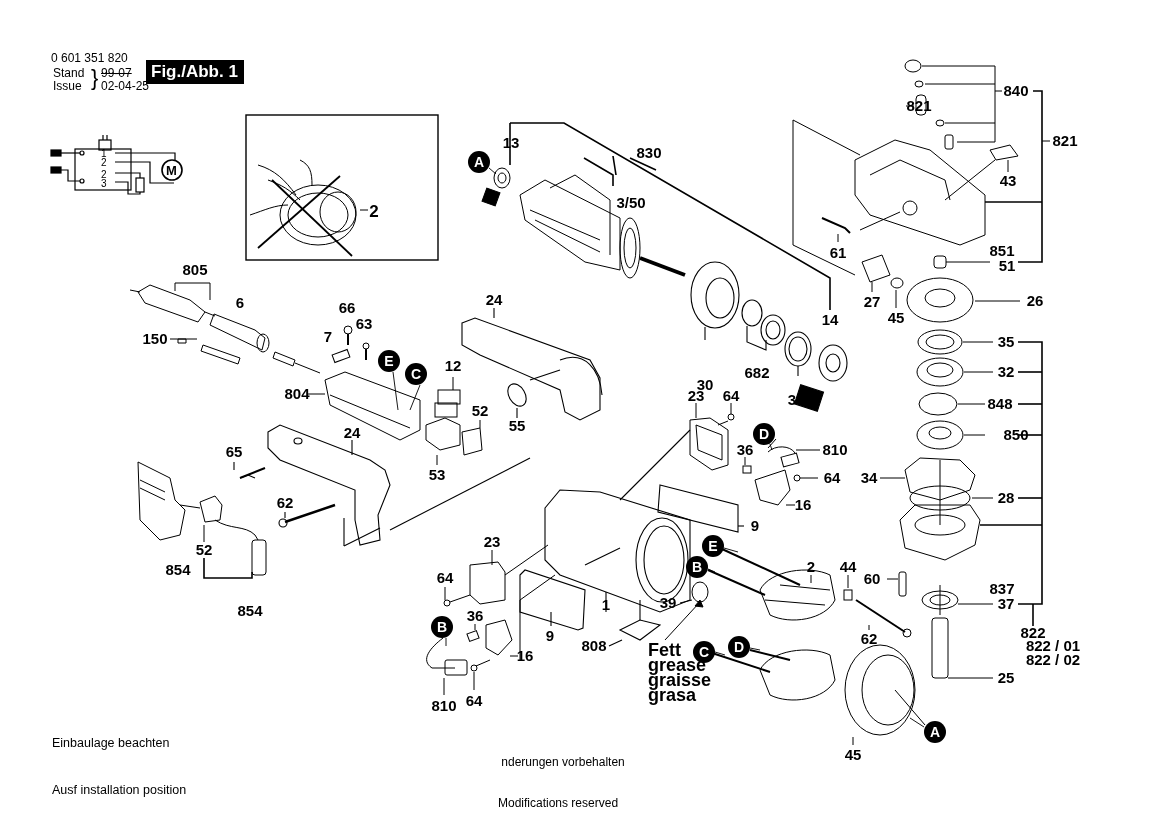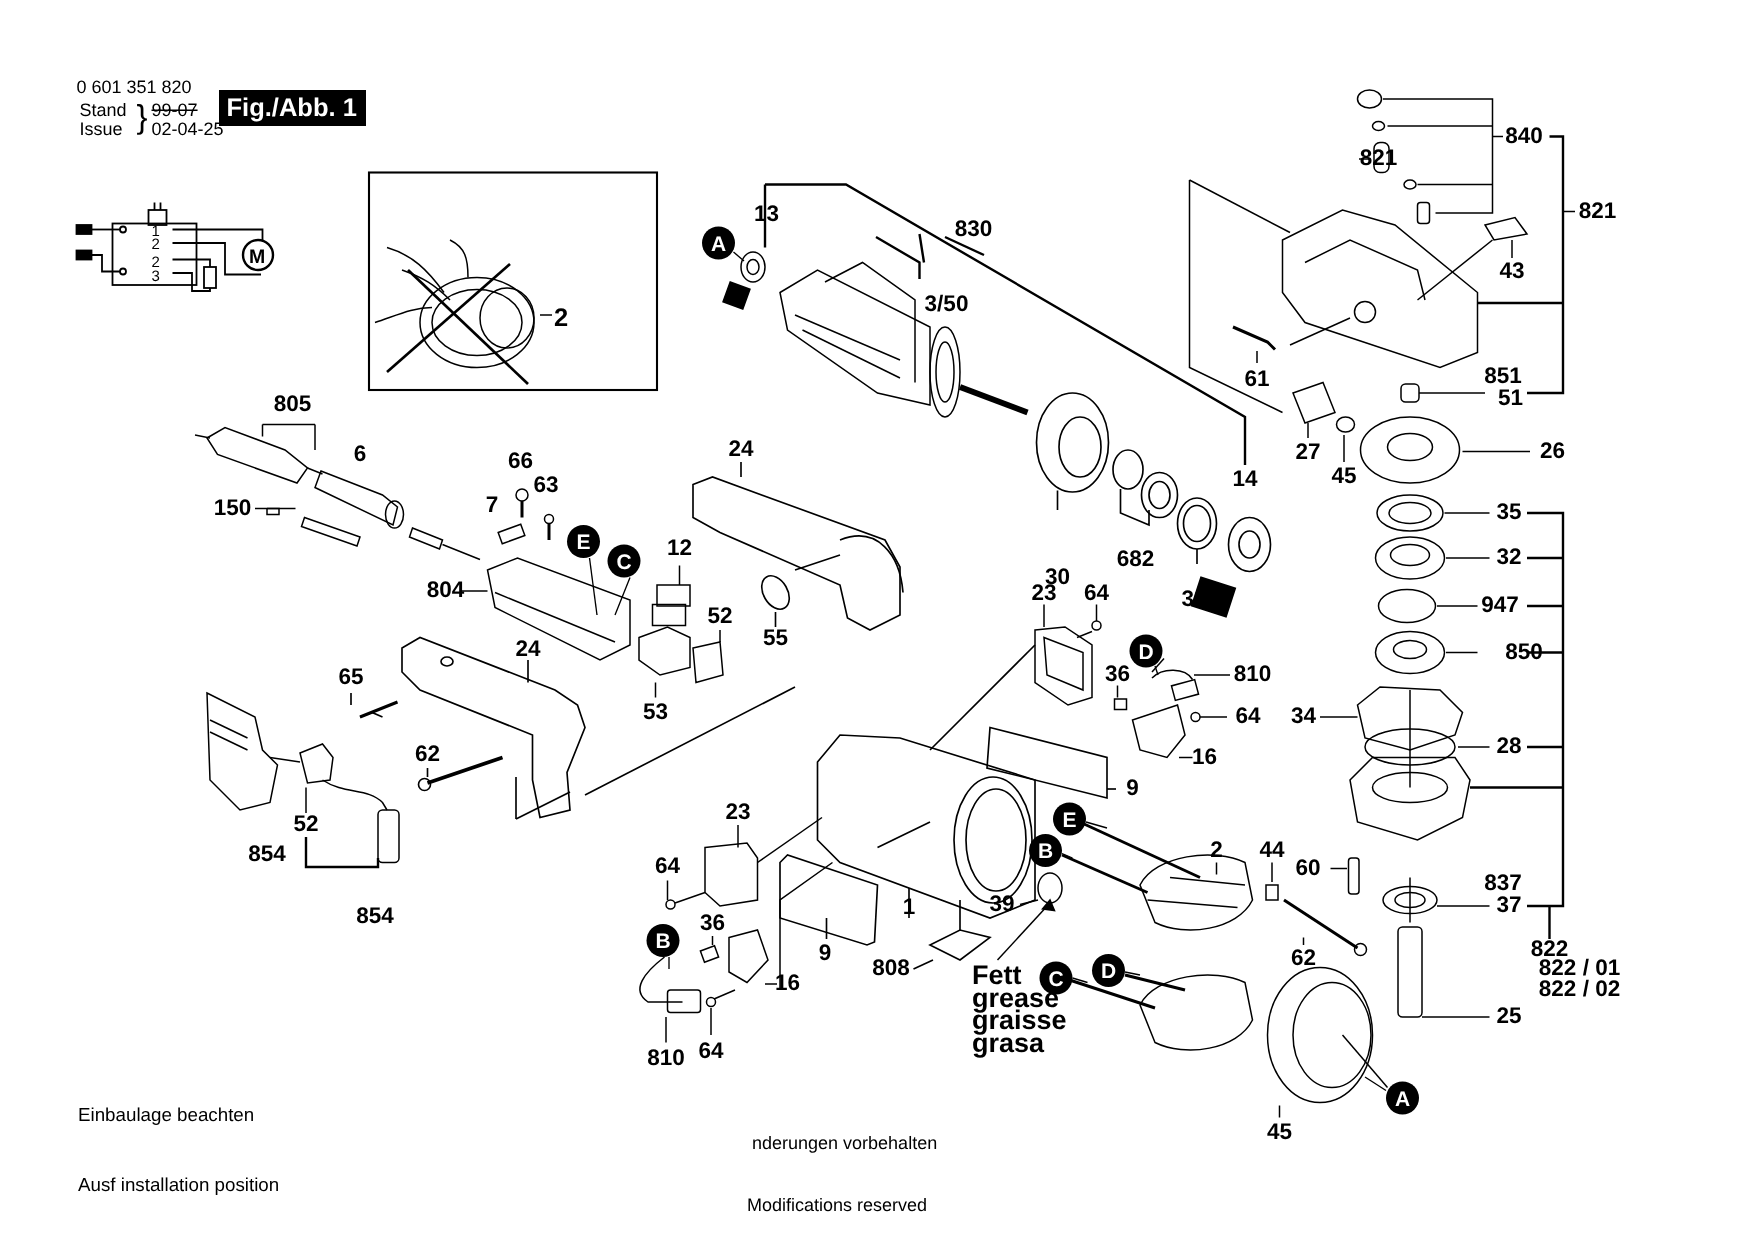--- a/index.html
+++ b/index.html
@@ -396,21 +396,21 @@
       <div class="lbl" style="left: 869px; top: 639px;">62</div>
       <div class="lbl" style="left: 853px; top: 755px;">45</div>
       <div class="lbl" style="left: 1016px; top: 91px;">840</div>
       <div class="lbl" style="left: 919px; top: 106px;">821</div>
       <div class="lbl" style="left: 1065px; top: 141px;">821</div>
       <div class="lbl" style="left: 1008px; top: 181px;">43</div>
       <div class="lbl" style="left: 1002px; top: 251px;">851</div>
       <div class="lbl" style="left: 1007px; top: 266px;">51</div>
       <div class="lbl" style="left: 1006px; top: 342px;">35</div>
       <div class="lbl" style="left: 1006px; top: 372px;">32</div>
-      <div class="lbl" style="left: 1000px; top: 404px;">947</div>
+      <div class="lbl" style="left: 1000px; top: 404px;">848</div>
       <div class="lbl" style="left: 1000px; top: 435px; padding-left: 32px;">850</div>
       <div class="lbl" style="left: 869px; top: 478px;">34</div>
       <div class="lbl" style="left: 1006px; top: 498px;">28</div>
       <div class="lbl" style="left: 1002px; top: 589px;">837</div>
       <div class="lbl" style="left: 1006px; top: 604px;">37</div>
       <div class="lbl" style="left: 1033px; top: 633px;">822</div>
       <div class="lbl" style="left: 1053px; top: 646px;">822 / 01</div>
       <div class="lbl" style="left: 1053px; top: 660px;">822 / 02</div>
       <div class="lbl" style="left: 1006px; top: 678px;">25</div>
     </div>

